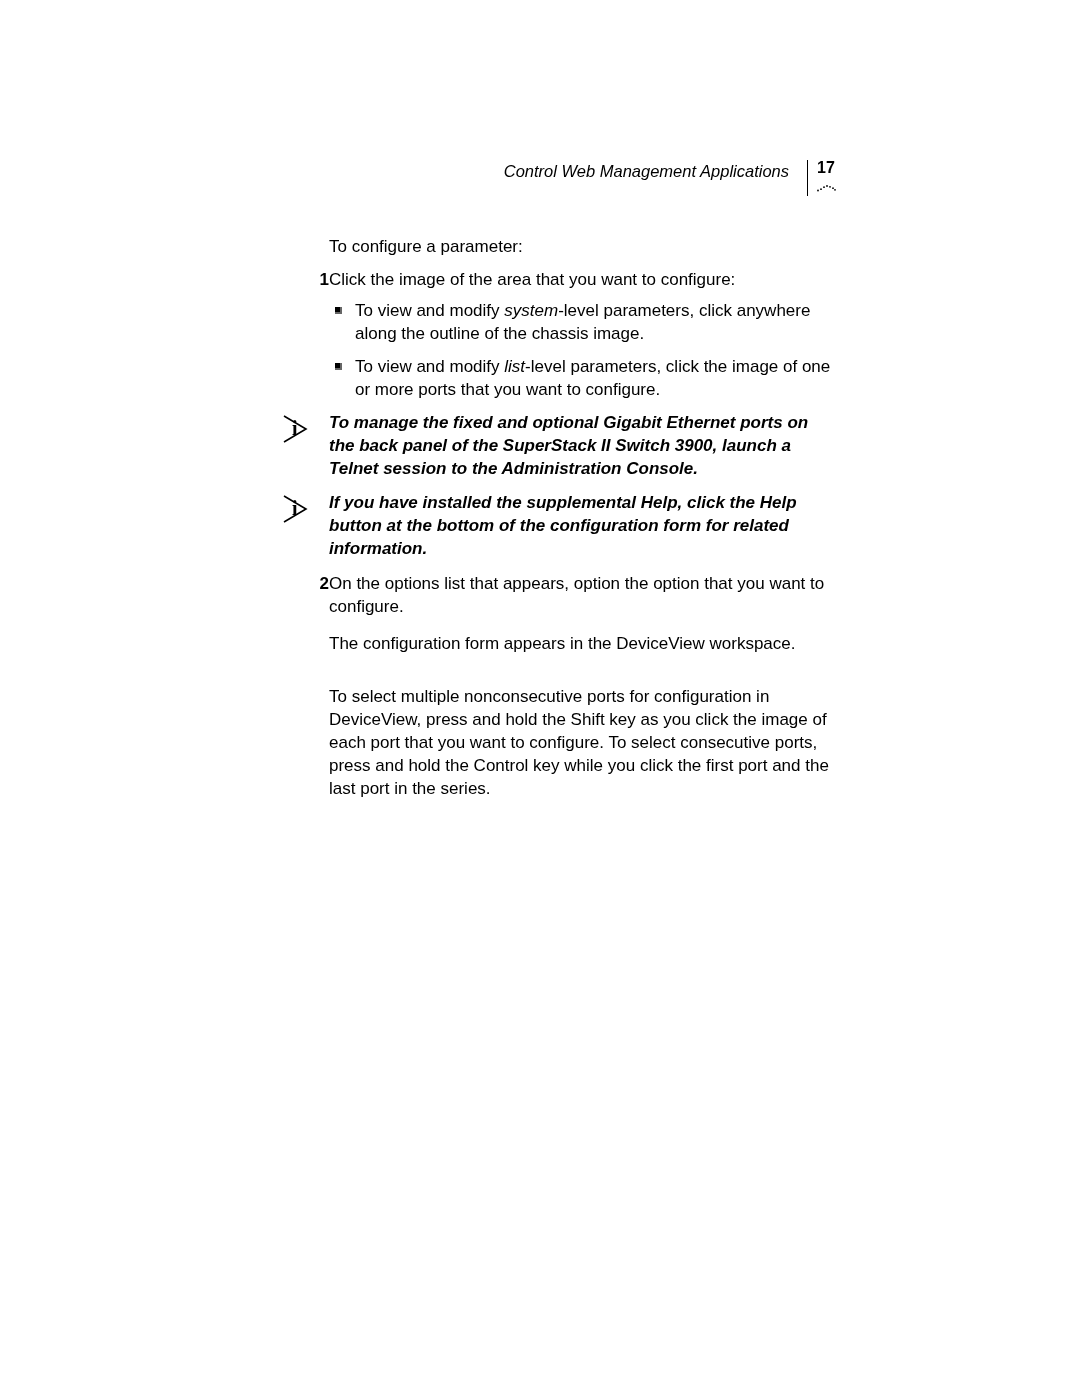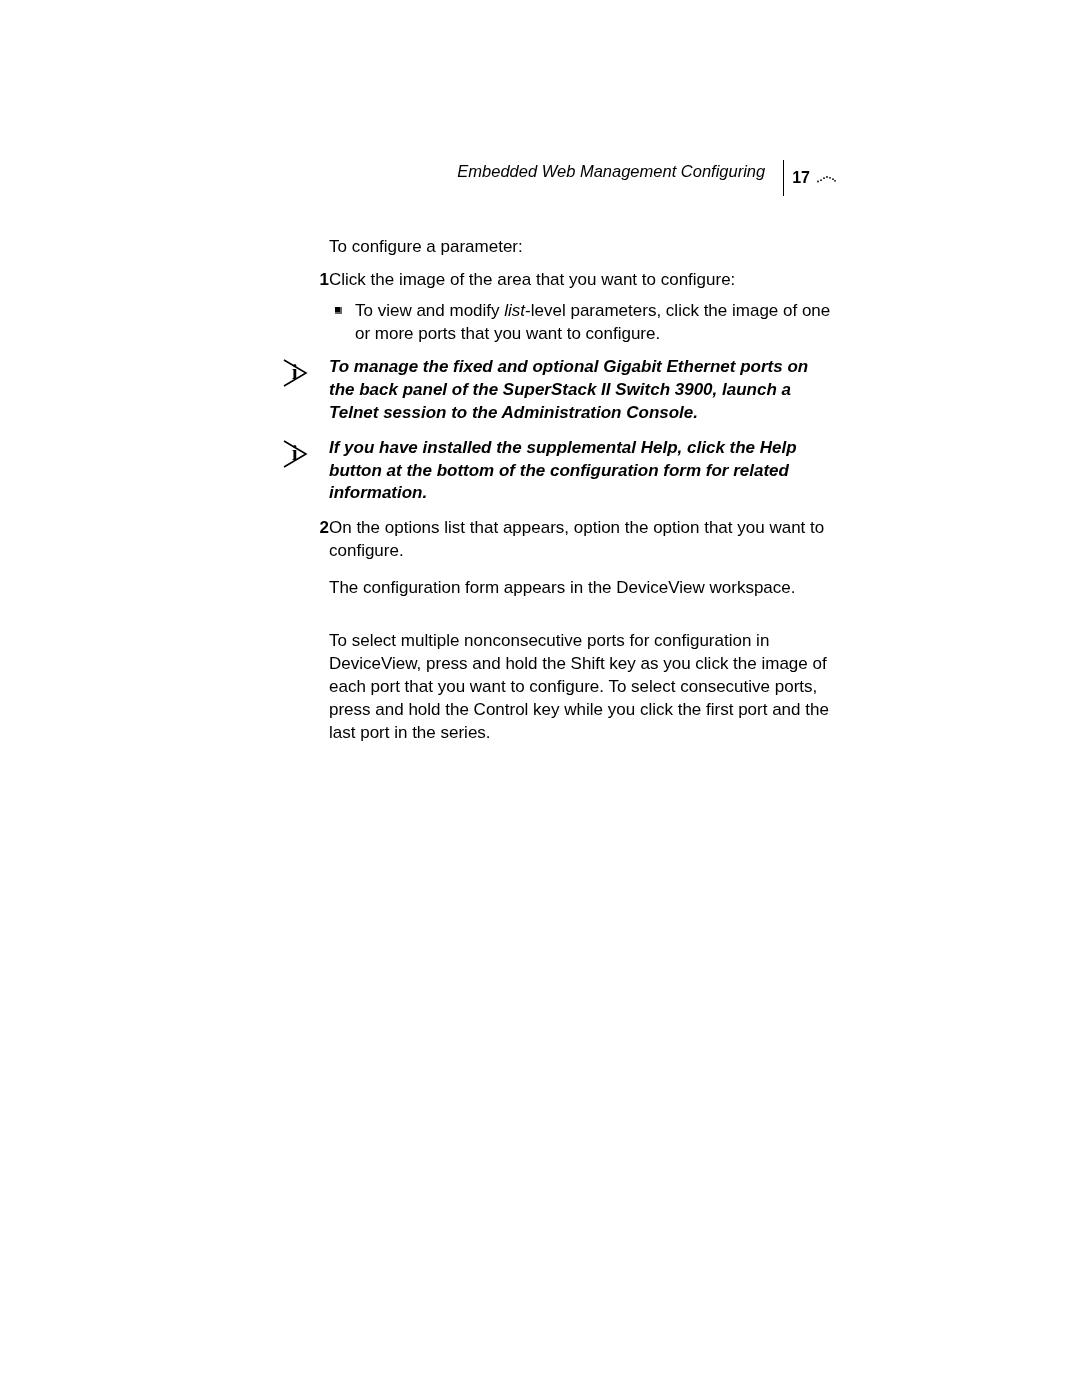--- a/index.html
+++ b/index.html
@@ -25,21 +25,21 @@
     align-items: flex-start;
     gap: 18px;
   }
   .header-title {
     font-style: italic;
     font-size: 16.5px;
     white-space: nowrap;
   }
   .header-right {
     display: flex;
-    flex-direction: row;
+    flex-direction: column;
     align-items: center;
     gap: 6px;
     border-left: 1.5px solid #000;
     padding-left: 8px;
     height: 36px;
     box-sizing: border-box;
   }
   .page-number {
     font-weight: 700;
     font-size: 16px;
@@ -116,21 +116,21 @@
   .italic-word { font-style: italic; }
   .sp { height: 14px; }
   .sp2 { height: 22px; }
 </style>
 </head>
 <body>
 
 <div class="page">
 
   <div class="header">
-    <span class="header-title">Embedded Web Management Configuring</span>
+    <span class="header-title">Control Web Management Applications</span>
     <div class="header-right">
       <span class="page-number">17</span>
       <span class="dots-icon">
         <svg width="20" height="10" viewBox="0 0 20 10">
           <circle cx="2" cy="8.5" r="0.9" fill="#000"></circle>
           <circle cx="5" cy="7.2" r="0.9" fill="#000"></circle>
           <circle cx="8" cy="5.2" r="0.9" fill="#000"></circle>
           <circle cx="11" cy="4.0" r="0.9" fill="#000"></circle>
           <circle cx="14" cy="4.8" r="0.9" fill="#000"></circle>
           <circle cx="17" cy="6.2" r="0.9" fill="#000"></circle>
@@ -143,20 +143,23 @@
   <div class="content">
 
     <p class="para">To configure a parameter:</p>
 
     <div class="step-row">
       <div class="step-num-cell">1</div>
       <div class="step-body">Click the image of the area that you want to configure:</div>
     </div>
 
     <ul class="bullets">
+      <li>
+        <span>To view and modify </span><span class="italic-word">system</span><span>-level parameters, click anywhere along the outline of the chassis image.</span>
+      </li>
       <li>
         <span>To view and modify </span><span class="italic-word">list</span><span>-level parameters, click the image of one or more ports that you want to configure.</span>
       </li>
     </ul>
 
     <div class="note-row">
       <div class="note-icon-cell">
         <svg width="36" height="30" viewBox="0 0 36 30">
           <polyline points="2,2 24,15 2,28" fill="none" stroke="#000" stroke-width="1.6" stroke-linejoin="miter" stroke-linecap="butt"></polyline>
           <text x="10" y="21" font-family="Georgia, 'Times New Roman', serif" font-size="20" font-weight="bold">i</text>

